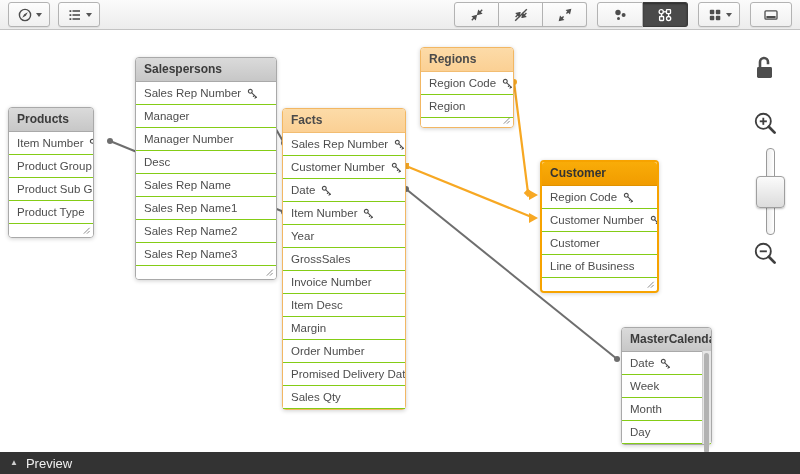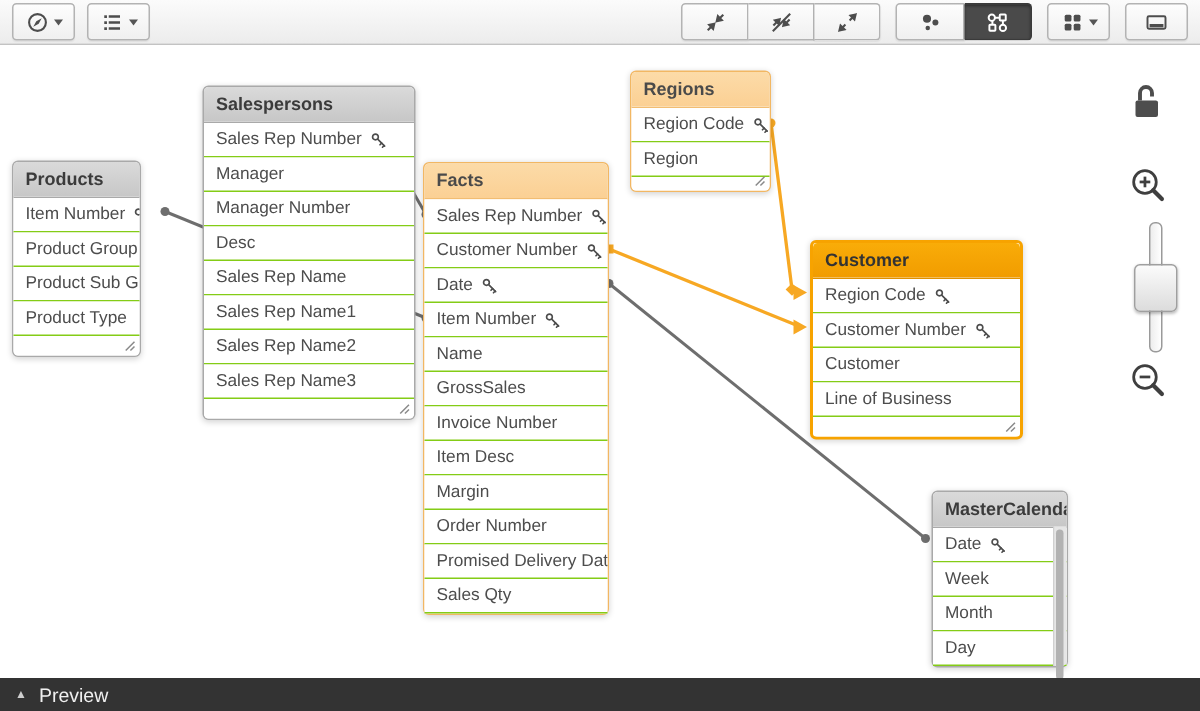--- a/index.html
+++ b/index.html
@@ -298,21 +298,21 @@
         <use href="#keysym"></use>
       </svg>
     </div>
   <div class="row">
       <span class="fname">Item Number</span>
       <svg class="key" width="11" height="11" viewBox="0 0 12 12">
         <use href="#keysym"></use>
       </svg>
     </div>
   <div class="row">
-      <span class="fname">Name</span>
+      <span class="fname">Year</span>
     </div>
   <div class="row">
       <span class="fname">GrossSales</span>
     </div>
   <div class="row">
       <span class="fname">Invoice Number</span>
     </div>
   <div class="row">
       <span class="fname">Item Desc</span>
     </div>
@@ -341,21 +341,21 @@
   <div class="row">
       <span class="fname">Region</span>
     </div>
   <div class="ft" style="height:9px">
       <svg width="9" height="9" viewBox="0 0 10 10">
         <use href="#resz"></use>
       </svg>
     </div>
 </div>
 
-<div class="tbl selected" style="left:540px;top:160px;width:142px">
+<div class="tbl selected" style="left:540px;top:160px;width:119px">
   <div class="hd">Customer</div>
   <div class="row">
       <span class="fname">Region Code</span>
       <svg class="key" width="11" height="11" viewBox="0 0 12 12">
         <use href="#keysym"></use>
       </svg>
     </div>
   <div class="row">
       <span class="fname">Customer Number</span>
       <svg class="key" width="11" height="11" viewBox="0 0 12 12">

